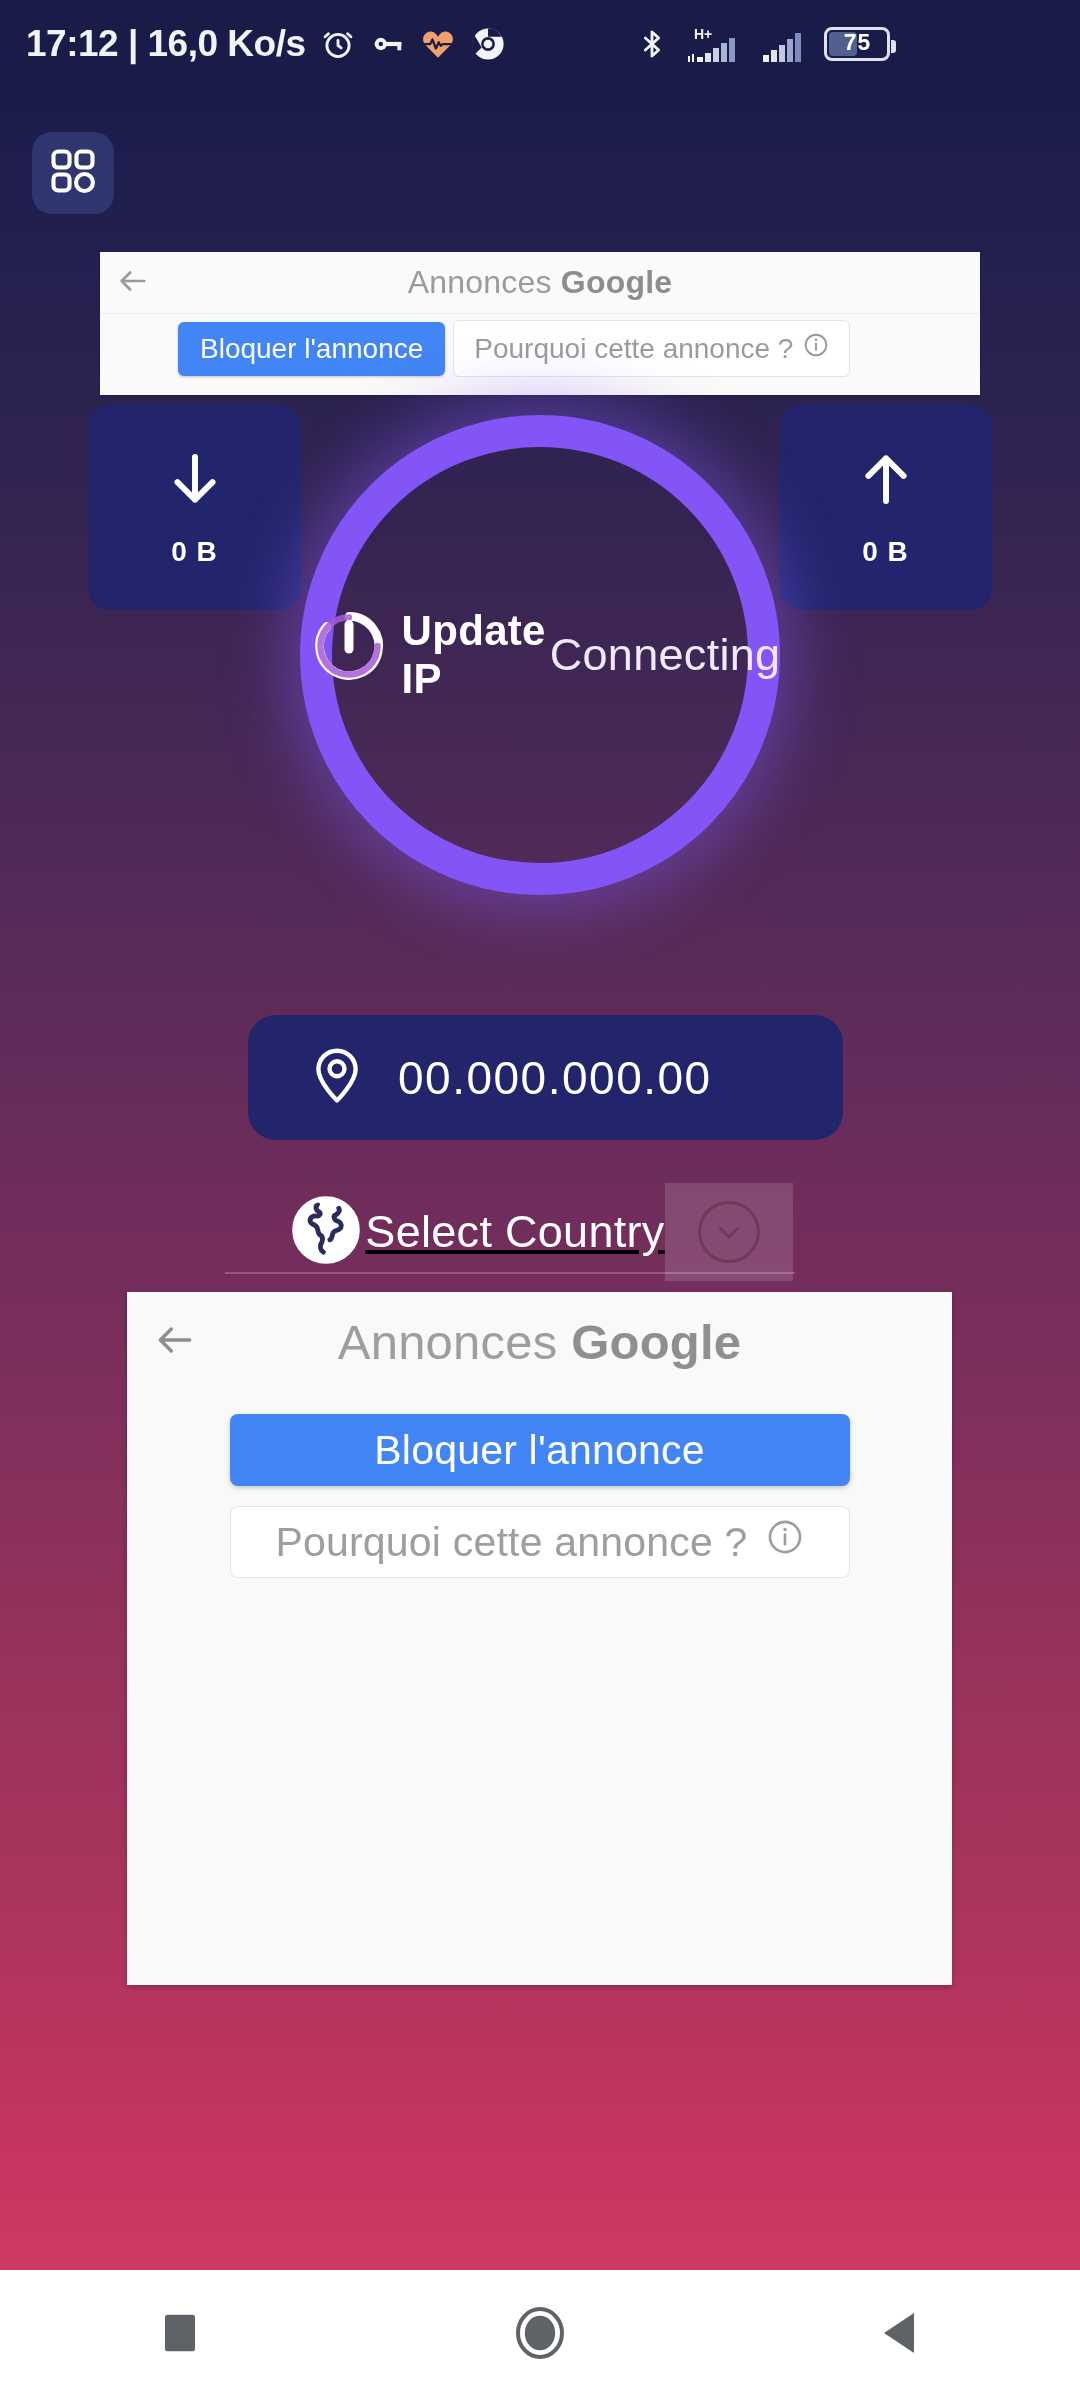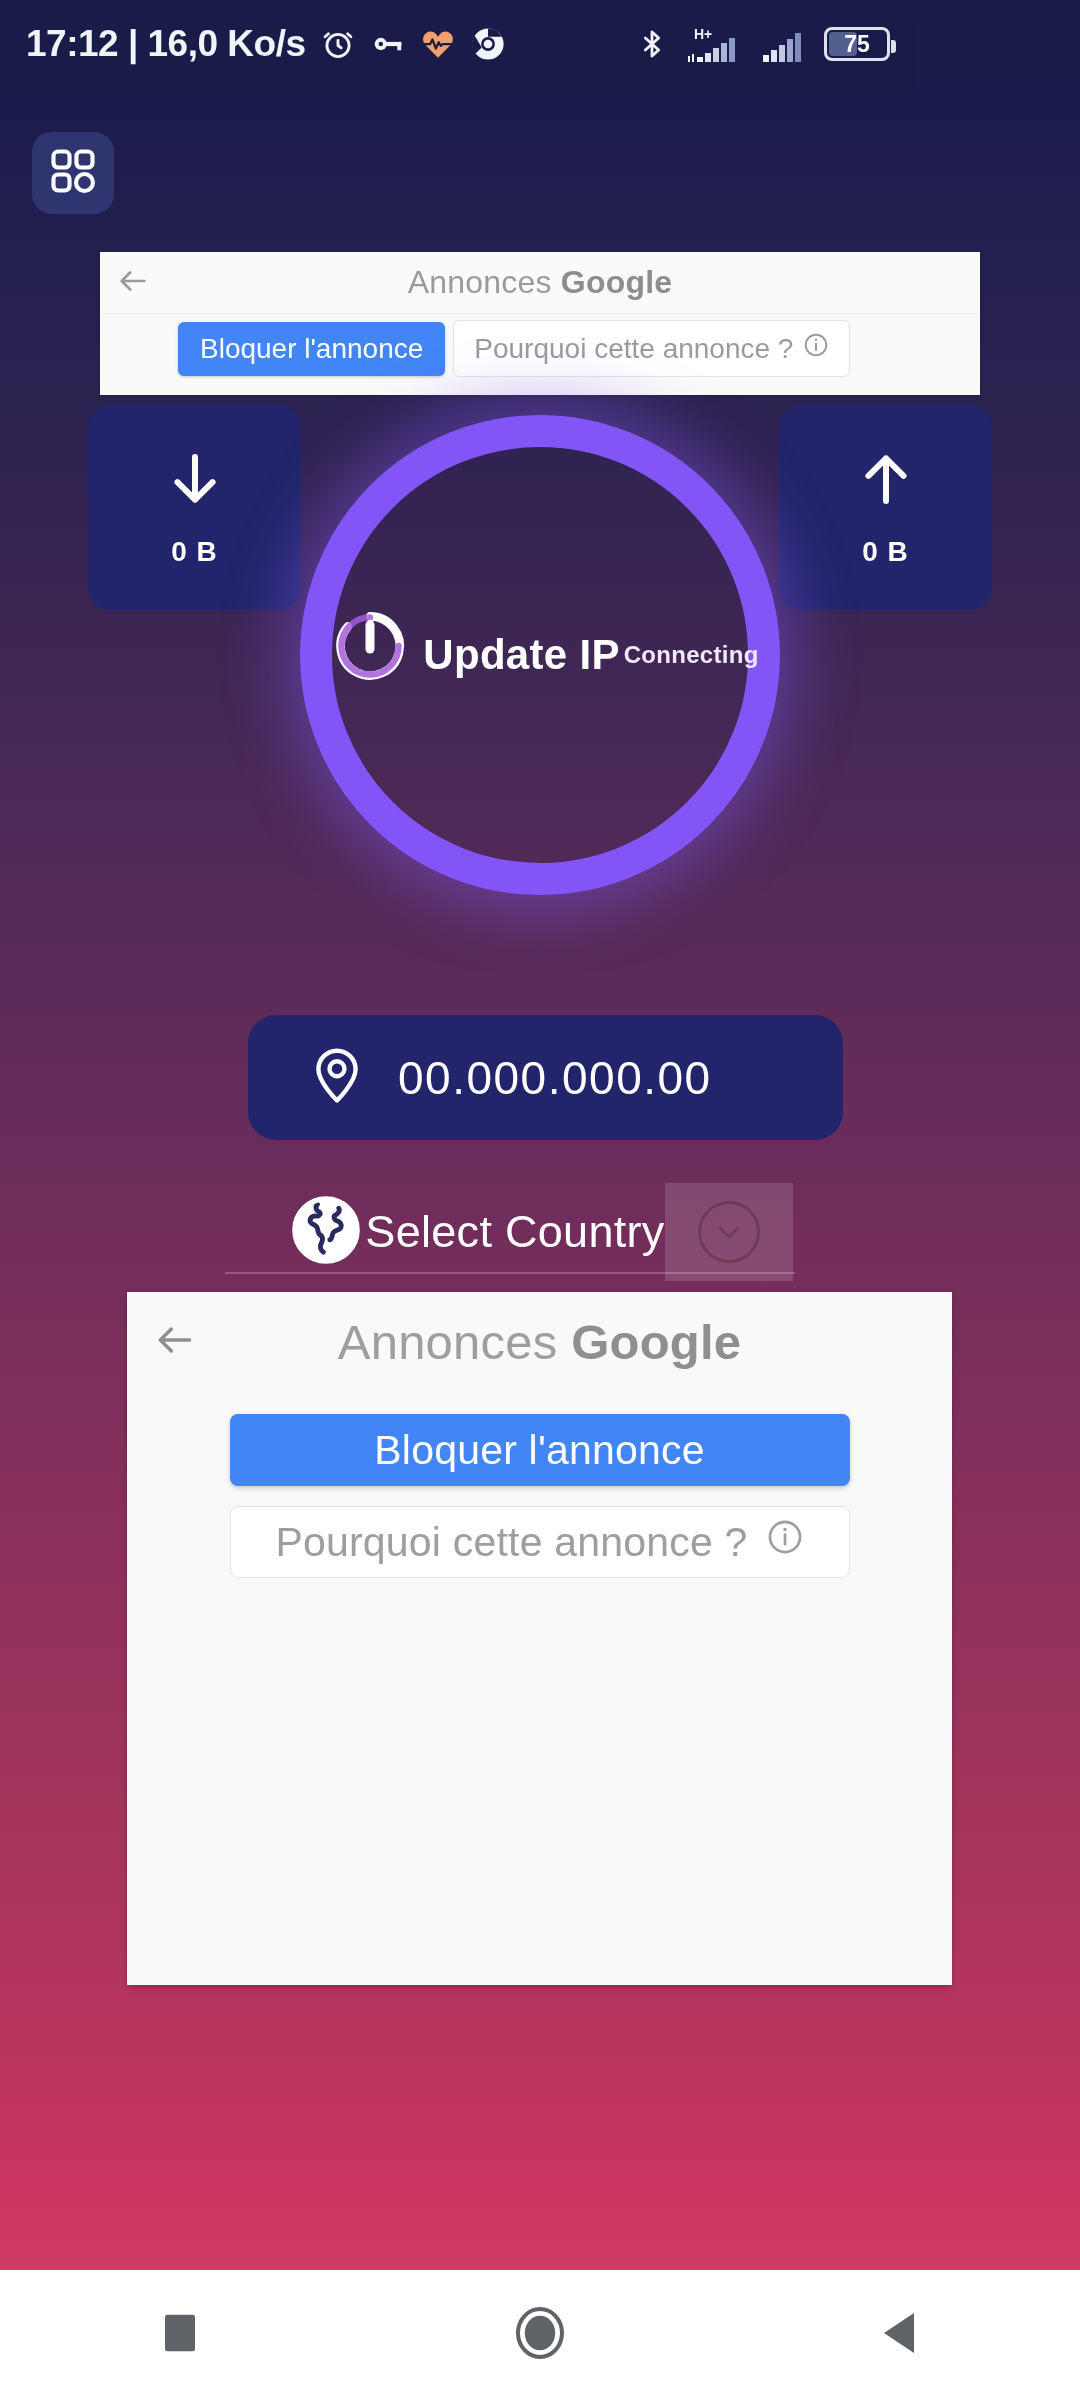--- a/index.html
+++ b/index.html
@@ -51,21 +51,21 @@
     letter-spacing:-0.5px; white-space:nowrap;
   }
   .sb-right { display:flex; align-items:center; gap:18px; }
   .sb-ico { display:block; }
   .heart-ic { color:#f0a06c; }
 
   
   .battery {
     position:relative; width:66px; height:34px;
     border:3px solid #dfe2ee; border-radius:8px;
-    display:flex; align-items:center; justify-content:center;
+    display:flex; align-items:center; justify-content:center;font-family:Liberation Mono, monospace;
   }
   .battery::after {
     content:""; position:absolute; right:-9px; top:10px;
     width:5px; height:13px; background:#dfe2ee; border-radius:0 3px 3px 0;
   }
   .battery .bfill {
     position:absolute; left:2px; top:2px; bottom:2px; width:46%;
     background:#5a6persistent; background:#51608f; border-radius:4px;
   }
   .battery .btxt {
@@ -158,41 +158,42 @@
     width:480px; height:480px;
     display:flex; 
     align-items:center; justify-content:center;
     gap:4px;
   }
   #ring-inner .pw-ic { margin-bottom:14px; }
   #ring-inner .pw-label {
     color:#ffffff; font-size:42px; font-weight:700; letter-spacing:0.3px;
   }
   #ring-inner .pw-status {
-    color:#f1e8fb; font-size:24px; font-weight:700; letter-spacing:0.3px;
+    color:#f1e8fb; font-size:45px; font-weight:400; letter-spacing:0.3px;
   }
 
   
   #ipbar {
     position:absolute; left:248px; top:1015px;
     width:595px; height:125px;
     background:#22256b;
     border-radius:28px;
     display:flex; align-items:center; gap:30px;
     padding-left:58px;
   }
   #ipbar .iptext {
     color:#ffffff; font-size:46px; letter-spacing:1.5px; font-weight:400;
   }
 
   
   #country-row {
     position:absolute; left:0; top:1182px;
     width:1080px; height:100px;
     display:flex; align-items:center; justify-content:center;
+    text-decoration:underline;
   }
   #country-row .clabel {
     color:#ffffff; font-size:45px; letter-spacing:0.3px;
   }
   #country-chev {
     width:128px; height:98px;
     background:rgba(255,255,255,0.14);
     display:flex; align-items:center; justify-content:center;
   }
   #country-chev .chev-circ {

